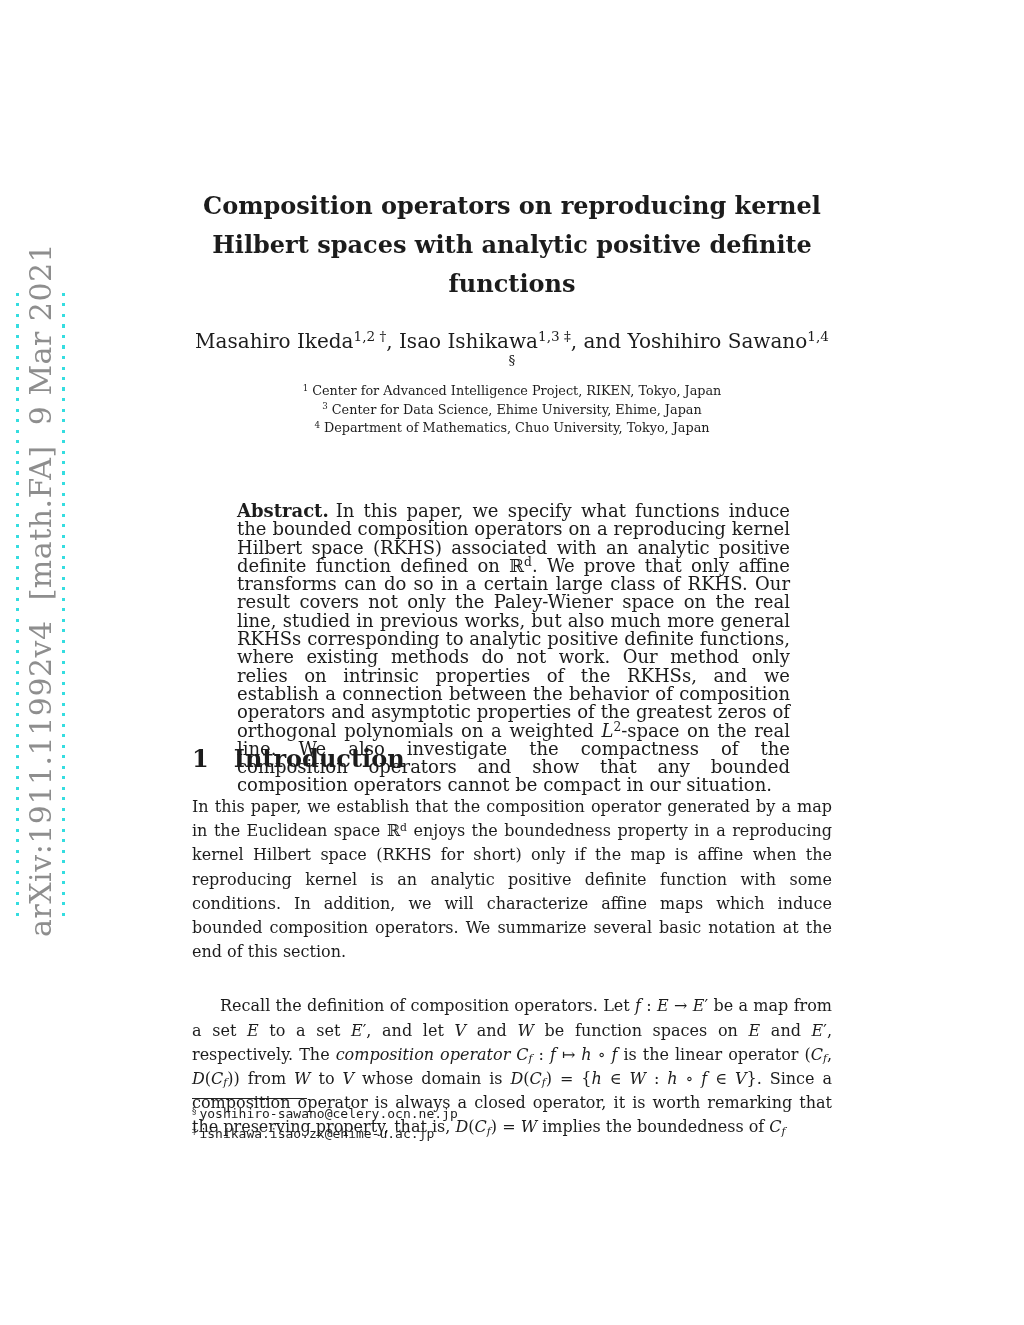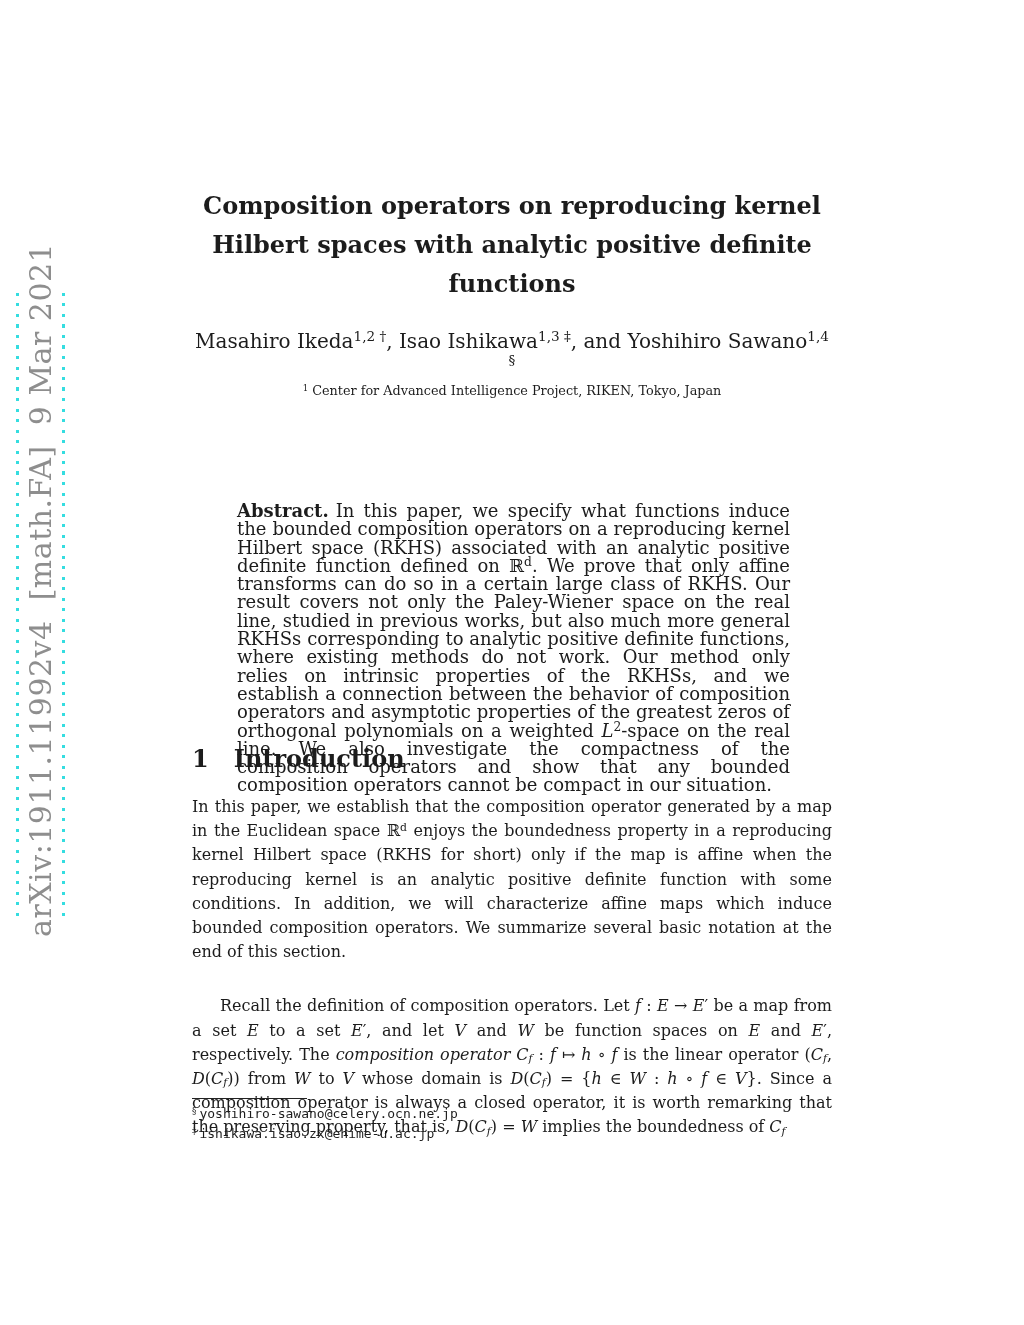--- a/index.html
+++ b/index.html
@@ -71,20 +71,22 @@
   <div class="stamp-dots left"></div>
   <div class="stamp-dots right"></div>
   <div class="stamp-text">arXiv:1911.11992v4  [math.FA]  9 Mar 2021</div>
 
   <h1 class="title">Composition operators on reproducing kernel Hilbert spaces with analytic positive definite functions</h1>
 
   <div class="authors">Masahiro Ikeda<sup>1,2 †</sup>, Isao Ishikawa<sup>1,3 ‡</sup>, and Yoshihiro Sawano<sup>1,4 §</sup></div>
 
   <div class="affiliations">
     <div class="aff-line"><sup>1</sup><span>Center for Advanced Intelligence Project, RIKEN, Tokyo, Japan</span></div>
+    <div class="aff-line"><sup>3</sup><span>Center for Data Science, Ehime University, Ehime, Japan</span></div>
+    <div class="aff-line"><sup>4</sup><span>Department of Mathematics, Chuo University, Tokyo, Japan</span></div>
   </div>
 
   <div class="abstract">
     <span class="abstract-label">Abstract.</span><span>In this paper, we specify what functions induce the bounded composition operators on a reproducing kernel Hilbert space (RKHS) associated with an analytic positive definite function defined on ℝ<sup>d</sup>. We prove that only affine transforms can do so in a certain large class of RKHS. Our result covers not only the Paley-Wiener space on the real line, studied in previous works, but also much more general RKHSs corresponding to analytic positive definite functions, where existing methods do not work. Our method only relies on intrinsic properties of the RKHSs, and we establish a connection between the behavior of composition operators and asymptotic properties of the greatest zeros of orthogonal polynomials on a weighted <i>L</i><sup>2</sup>-space on the real line. We also investigate the compactness of the composition operators and show that any bounded composition operators cannot be compact in our situation.</span>
   </div>
 
   <h2 class="section-heading">
     <span class="sec-num">1</span><span>Introduction</span>
   </h2>
 

